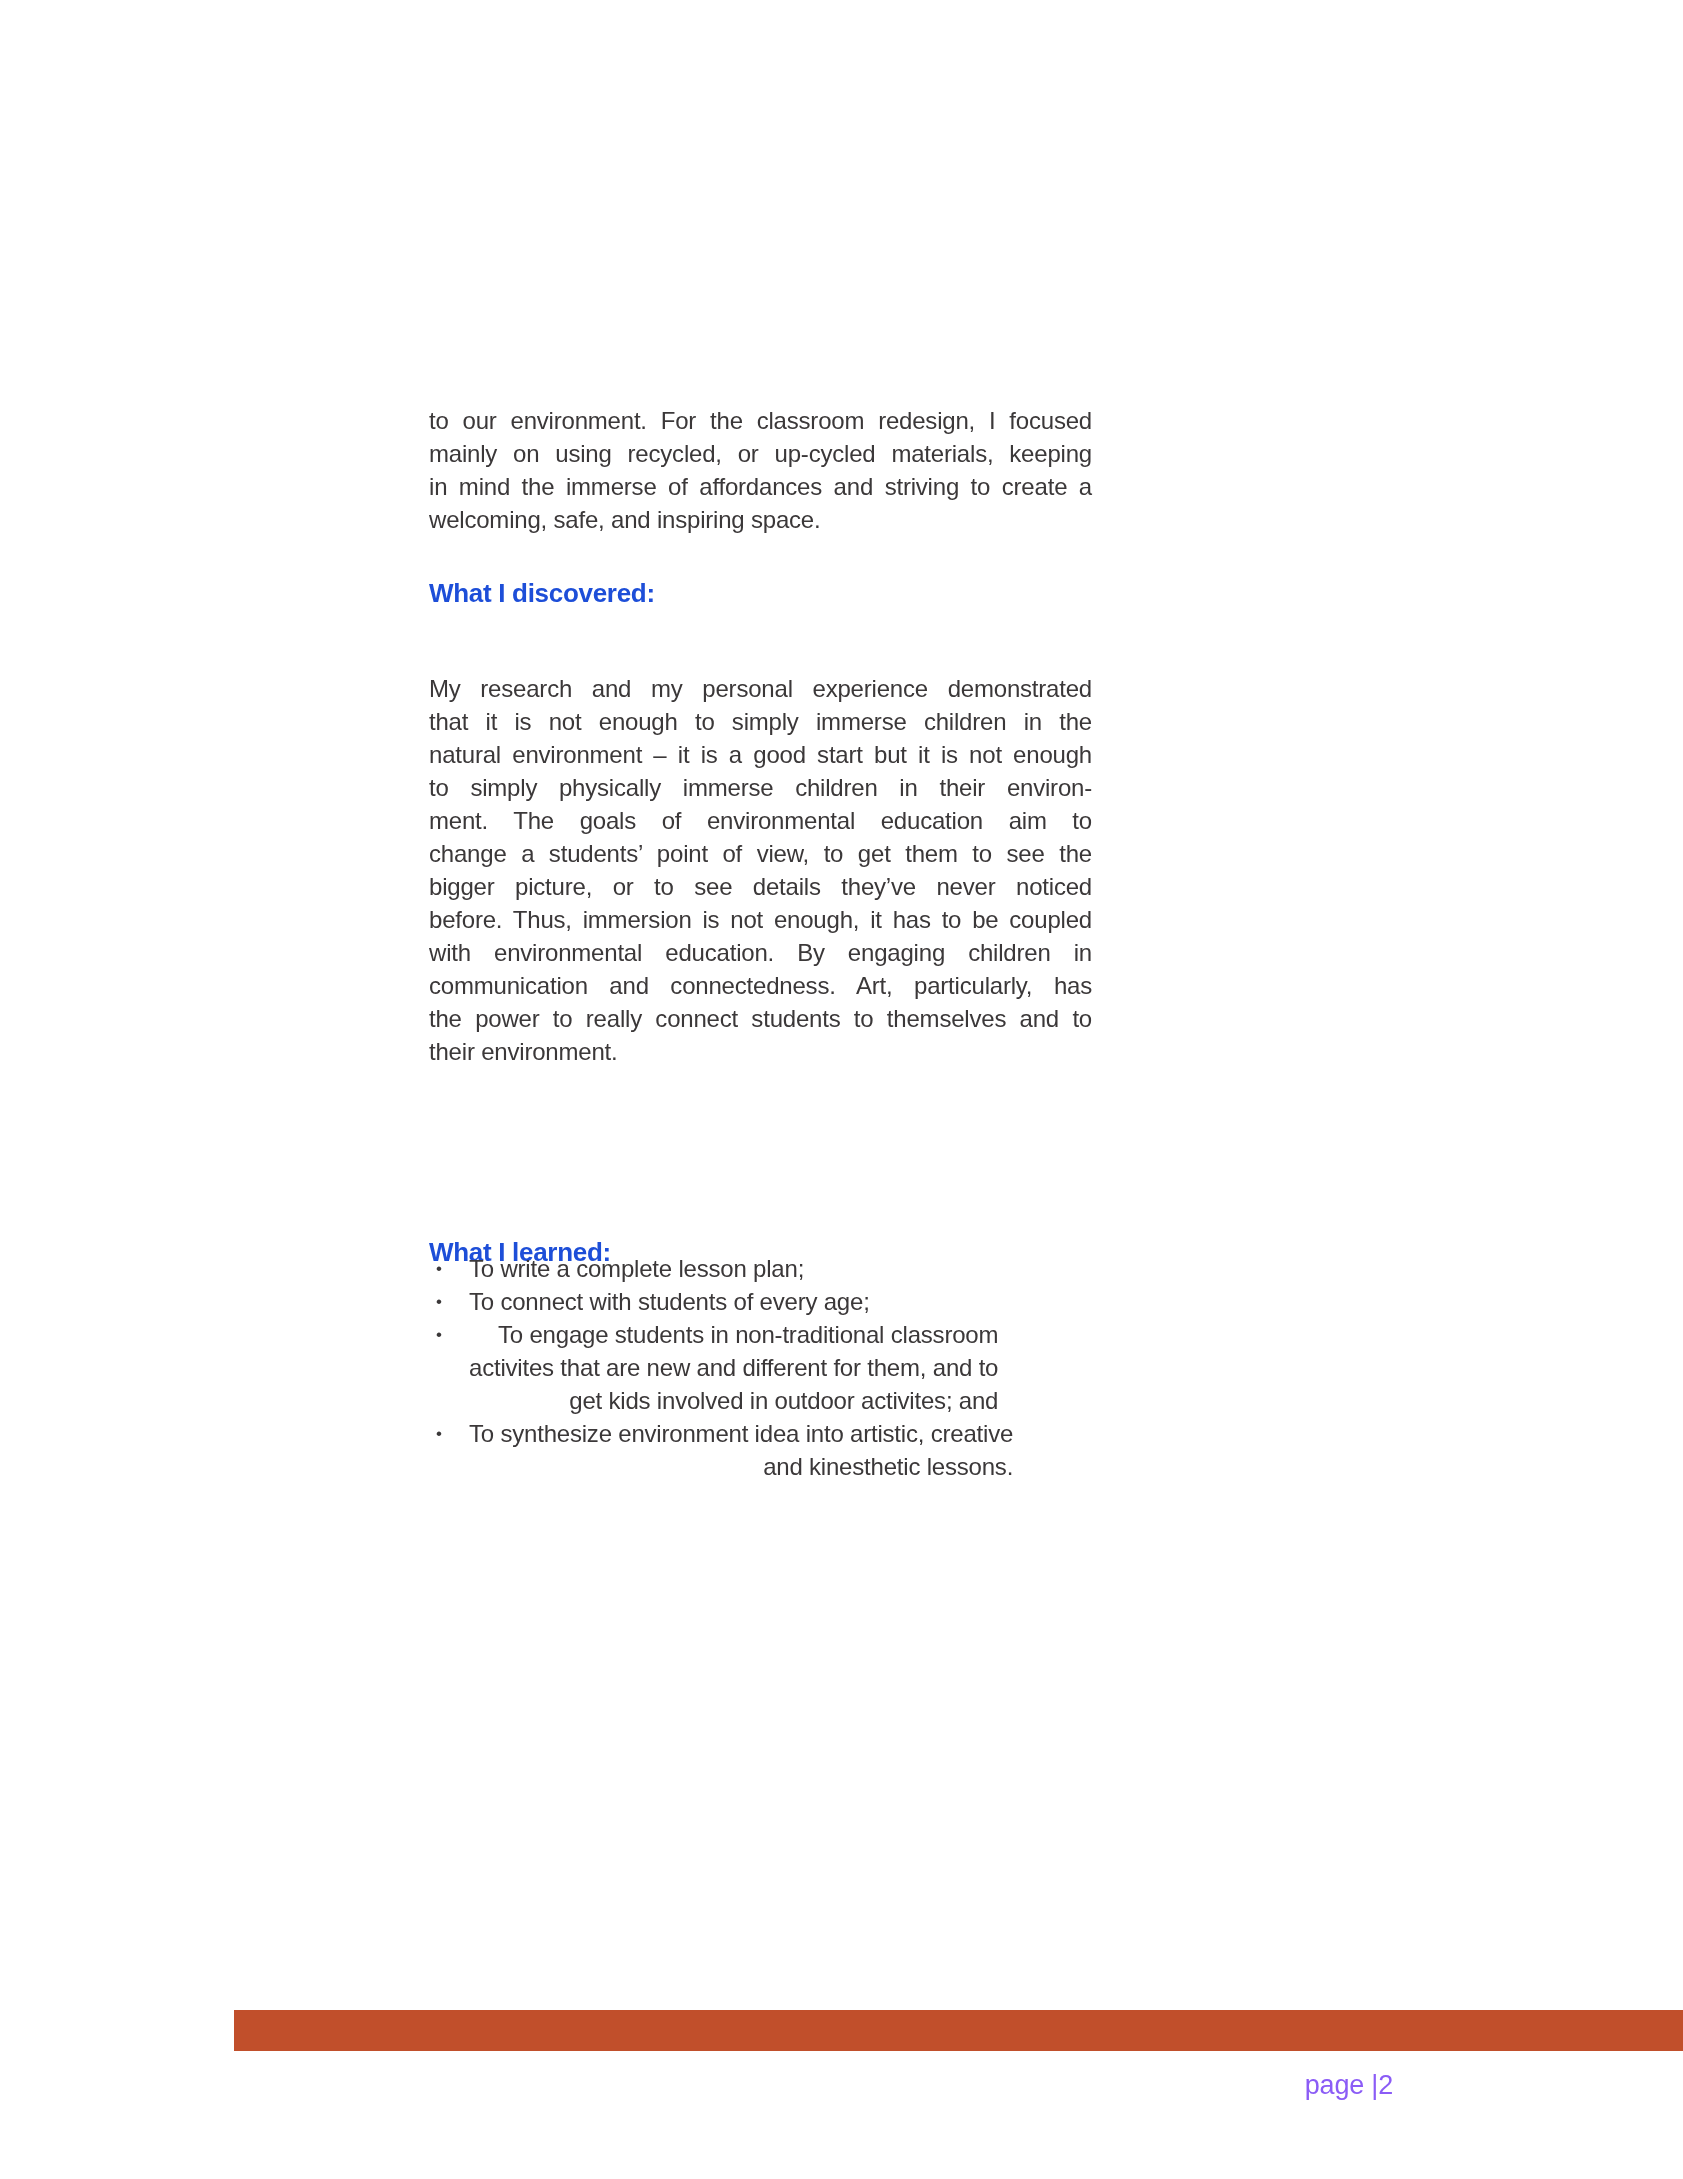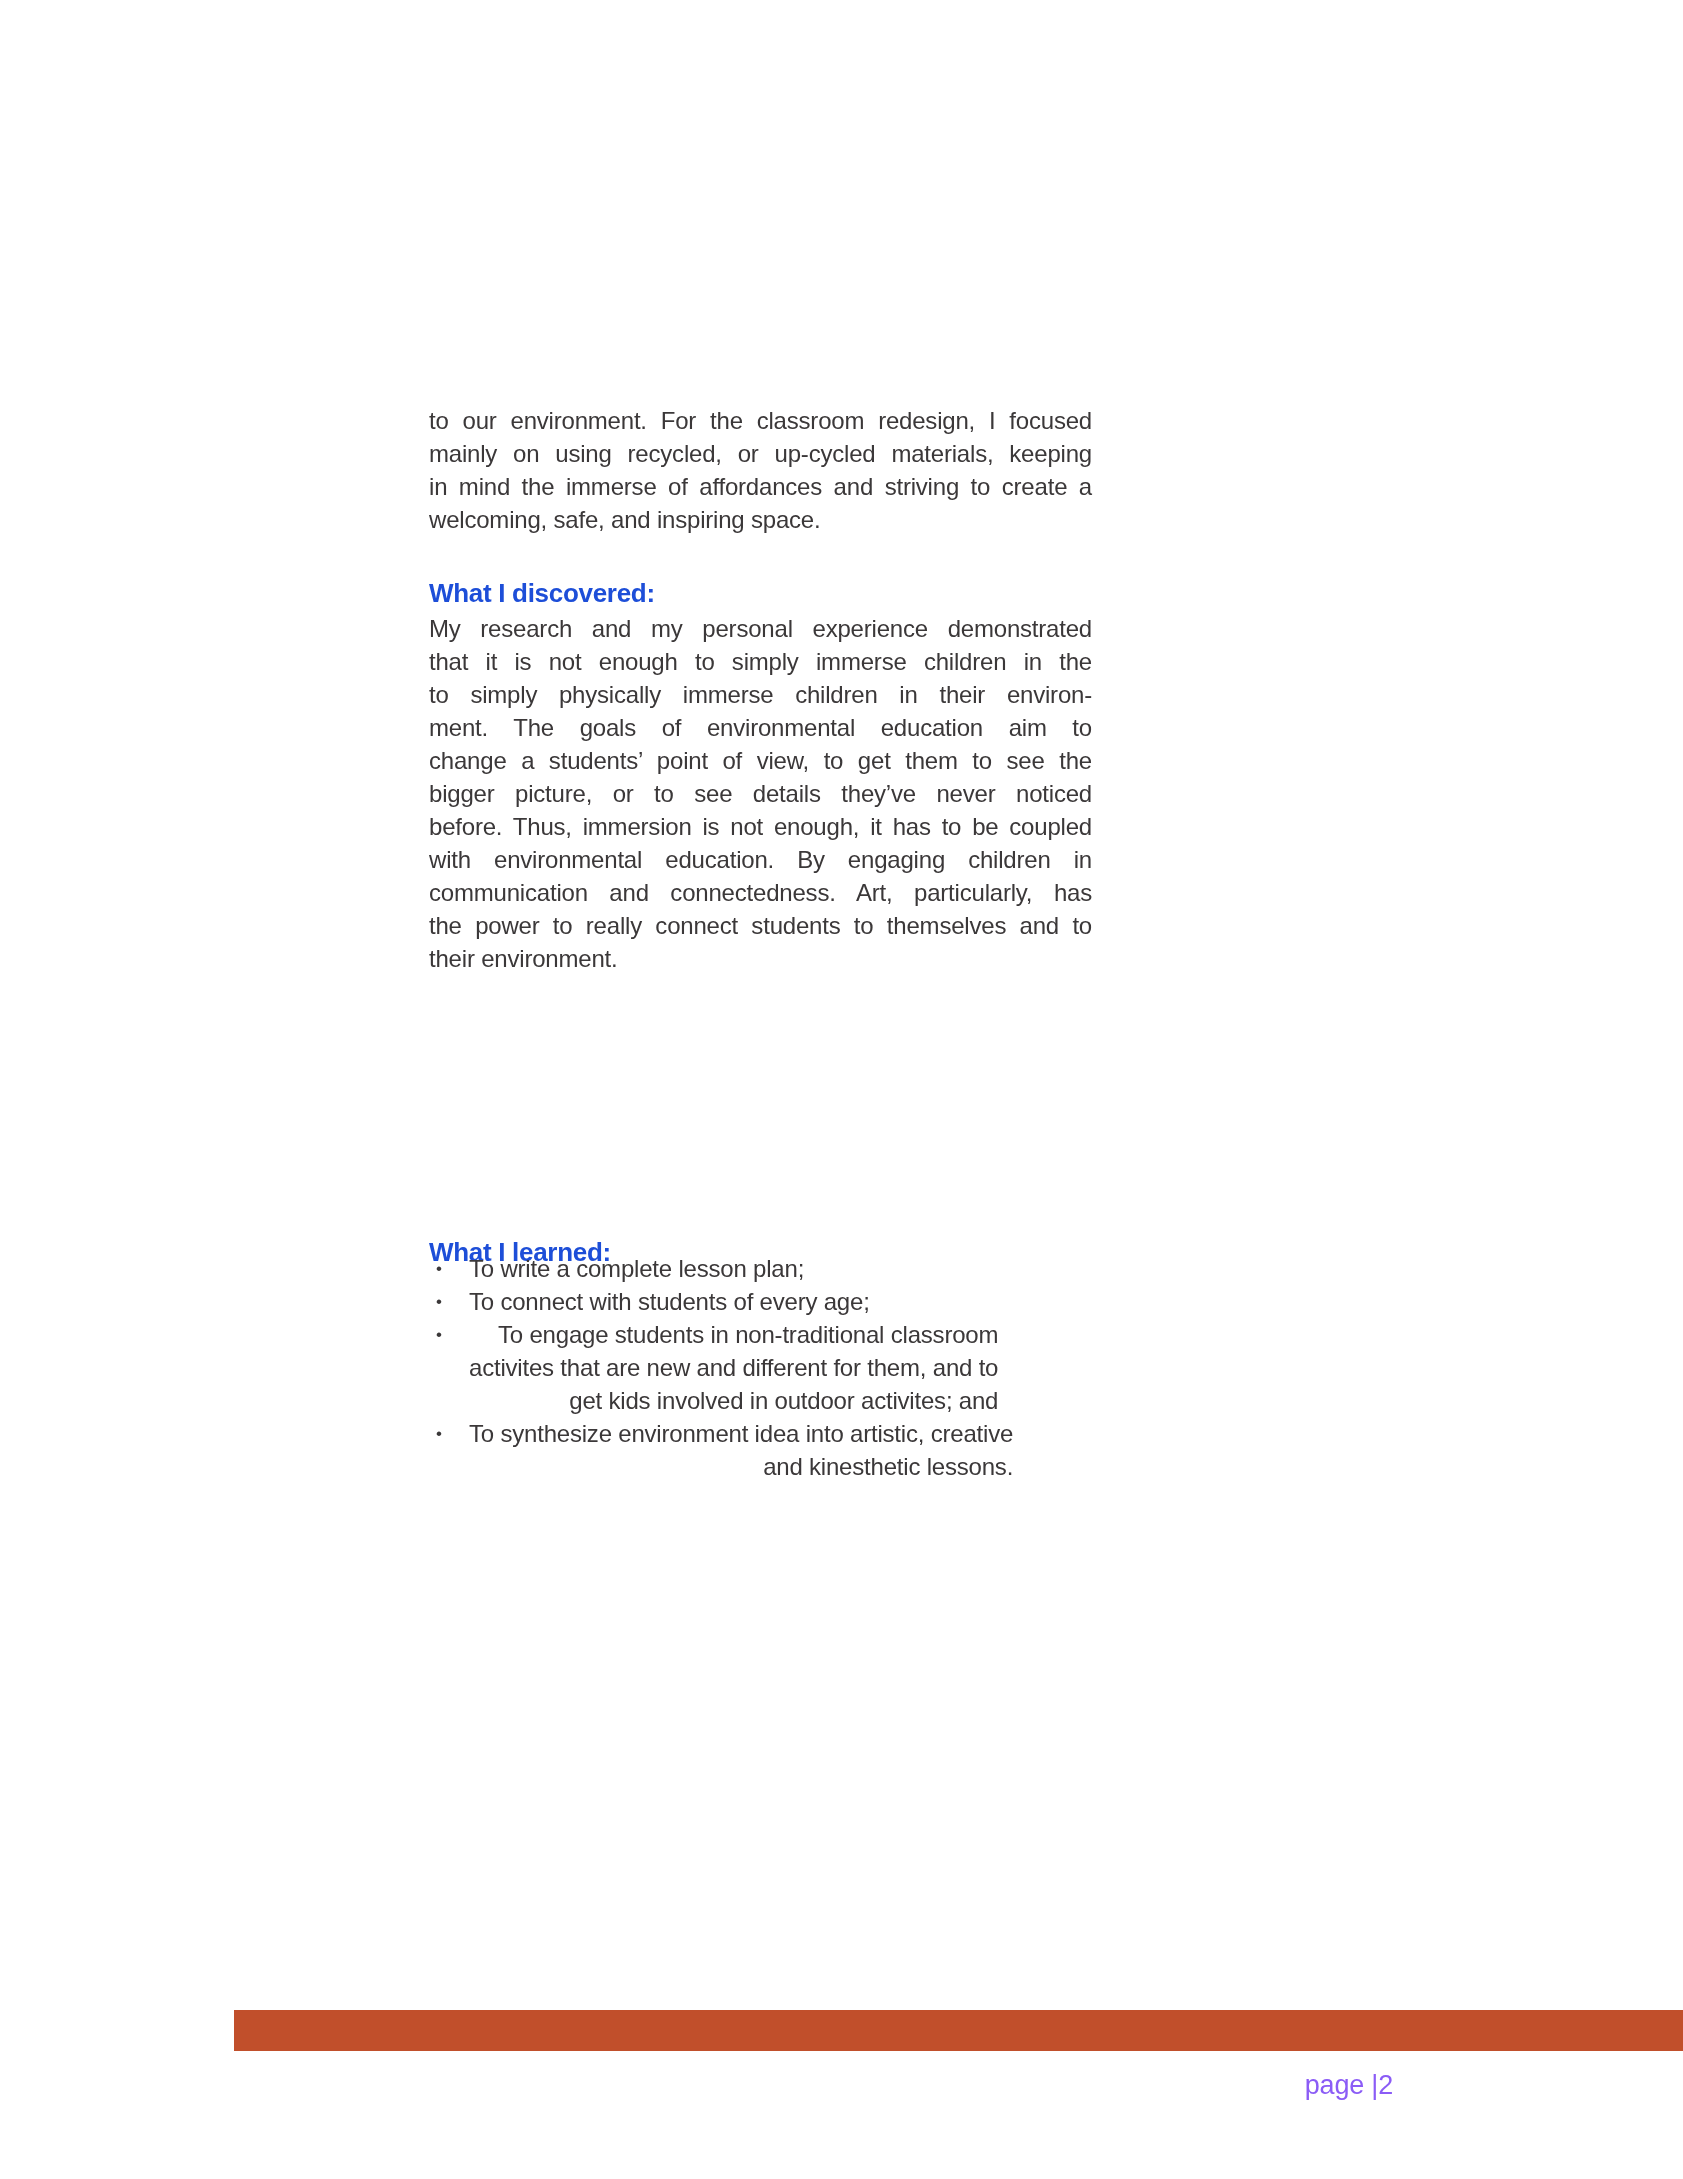--- a/index.html
+++ b/index.html
@@ -95,23 +95,24 @@
 
   <div class="textblock" style="top: 404px;">
       <div class="line">to our environment. For the classroom redesign, I focused</div>
       <div class="line">mainly on using recycled, or up-cycled materials, keeping</div>
       <div class="line">in mind the immerse of affordances and striving to create a</div>
       <div class="line last">welcoming, safe, and inspiring space.</div>
     </div>
 
   <div class="heading" style="top: 576px;">What I discovered:</div>
 
-  <div class="textblock" style="top: 612px;">
+  <div class="textblock" style="top: 672px;">
       <div class="line">My research and my personal experience demonstrated</div>
       <div class="line">that it is not enough to simply immerse children in the</div>
+      <div class="line">natural environment – it is a good start but it is not enough</div>
       <div class="line">to simply physically immerse children in their environ-</div>
       <div class="line">ment. The goals of environmental education aim to</div>
       <div class="line">change a students’ point of view, to get them to see the</div>
       <div class="line">bigger picture, or to see details they’ve never noticed</div>
       <div class="line">before. Thus, immersion is not enough, it has to be coupled</div>
       <div class="line">with environmental education. By engaging children in</div>
       <div class="line">communication and connectedness. Art, particularly, has</div>
       <div class="line">the power to really connect students to themselves and to</div>
       <div class="line last">their environment.</div>
     </div>

